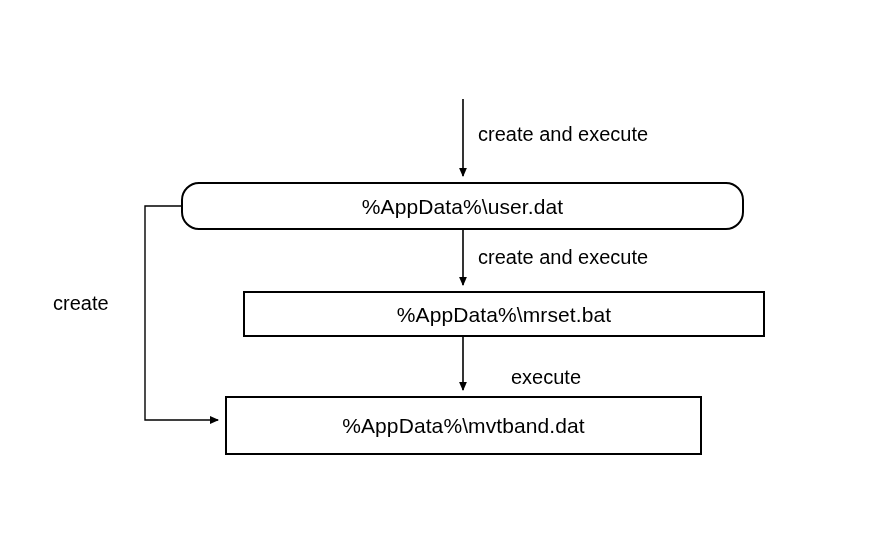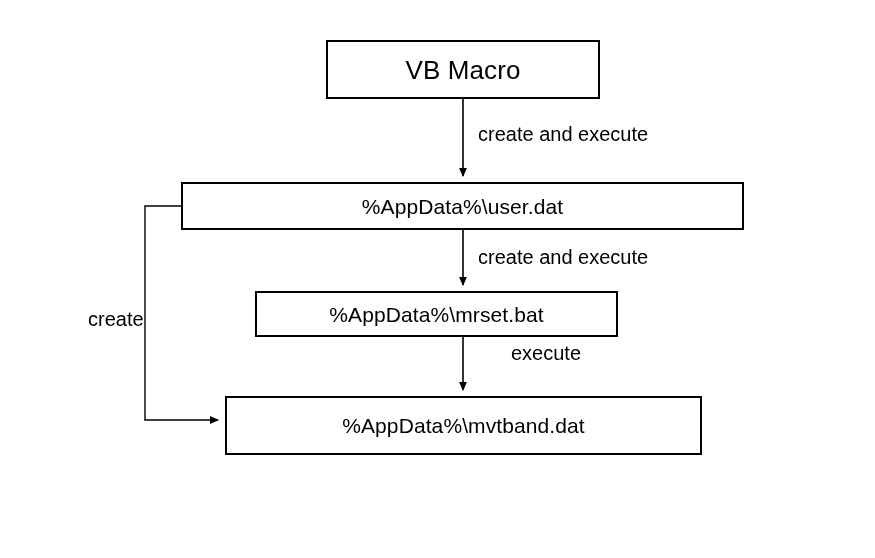--- a/index.html
+++ b/index.html
@@ -72,37 +72,34 @@
 
     <path class="edge-path" d="M 463 99 L 463 176" fill="none" stroke="#000000" stroke-width="1.6" marker-end="url(#arrowhead)"></path>
 
     <path class="edge-path" d="M 463 230 L 463 285" fill="none" stroke="#000000" stroke-width="1.6" marker-end="url(#arrowhead)"></path>
 
     <path class="edge-path" d="M 463 337 L 463 390" fill="none" stroke="#000000" stroke-width="1.6" marker-end="url(#arrowhead)"></path>
 
     <path class="edge-path" d="M 181 206 L 145 206 L 145 420 L 218 420" fill="none" stroke="#000000" stroke-width="1.4" marker-end="url(#arrowhead)"></path>
   </svg>
 
-  <div class="node node-title" style="left:326px; top:40px; width:274px; height:59px;">
-    <span class="node-label">VB Macro</span>
-  </div>
 
-  <div class="node" style="left:181px; top:182px; width:563px; height:48px;">
+  <div class="node" style="left:181px; top:182px; width:563px; height:48px;border-radius:18px;">
     <span class="node-label">%AppData%\user.dat</span>
   </div>
 
-  <div class="node" style="left:255px; top:291px; width:363px; height:46px;">
+  <div class="node" style="left:243px; top:291px; width:522px; height:46px;">
     <span class="node-label">%AppData%\mrset.bat</span>
   </div>
 
   <div class="node" style="left:225px; top:396px; width:477px; height:59px;">
     <span class="node-label">%AppData%\mvtband.dat</span>
   </div>
 
   <div class="edge-label" style="left:478px; top:124px;">create and execute</div>
 
   <div class="edge-label" style="left:478px; top:247px;">create and execute</div>
 
-  <div class="edge-label" style="left:511px; top:343px;">execute</div>
+  <div class="edge-label" style="left:511px; top:367px;">execute</div>
 
-  <div class="edge-label" style="left:53px; top:309px;margin-left:35px;">create</div>
+  <div class="edge-label" style="left:53px; top:293px;">create</div>
 
 </div>
 
 </body></html>

